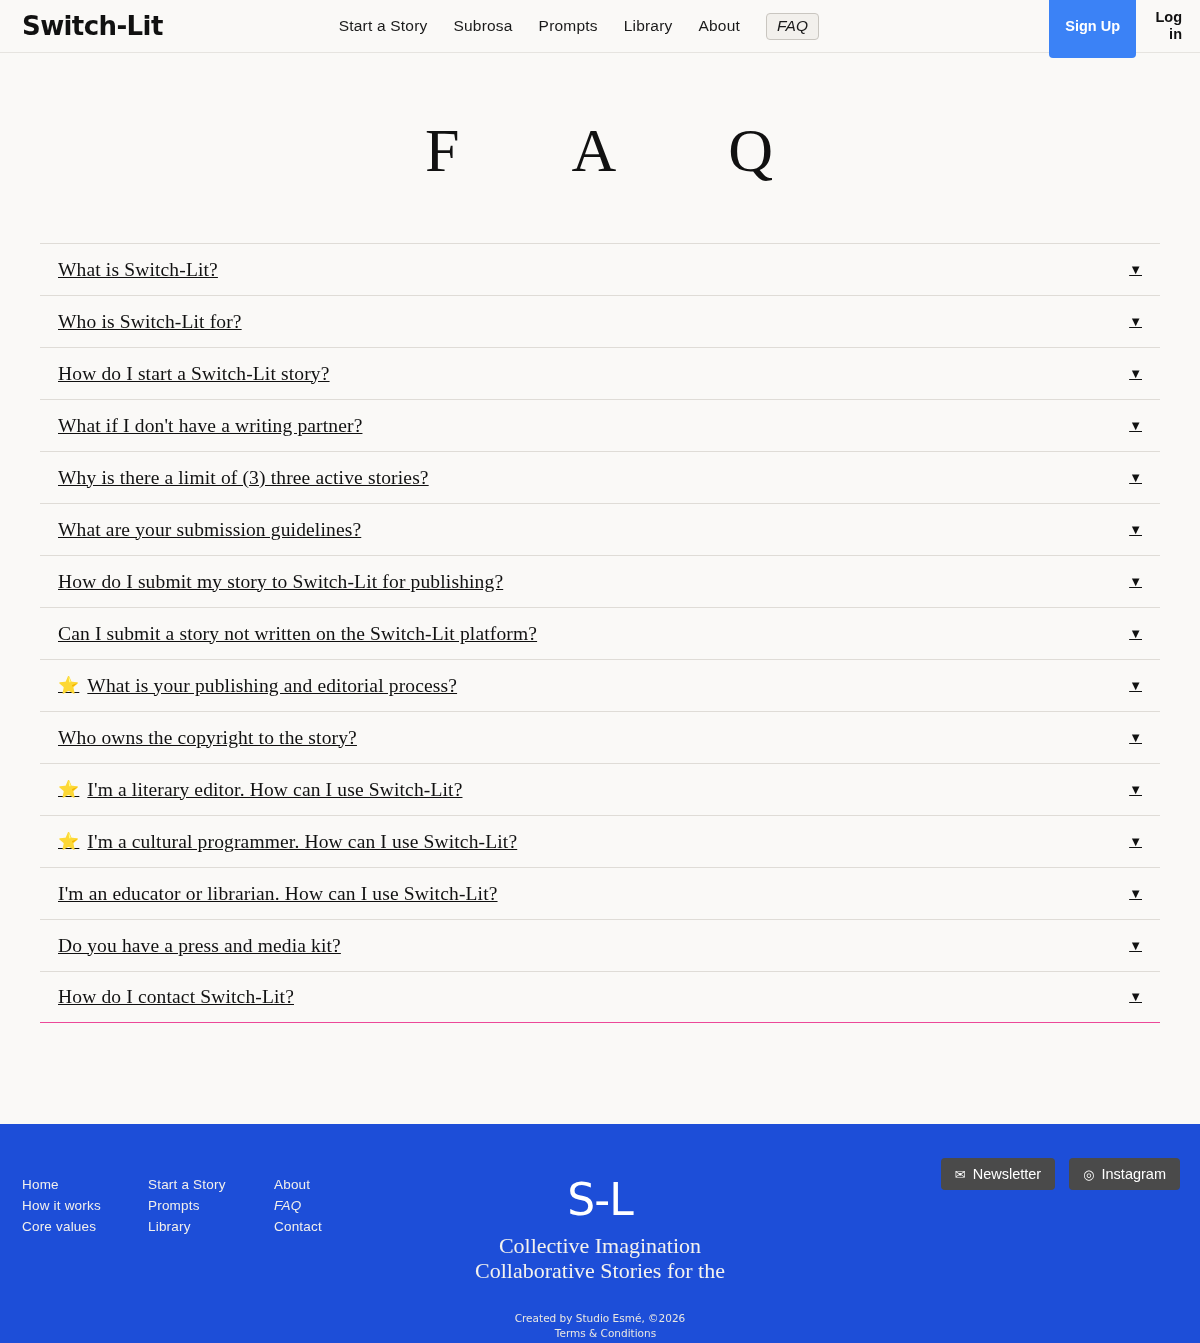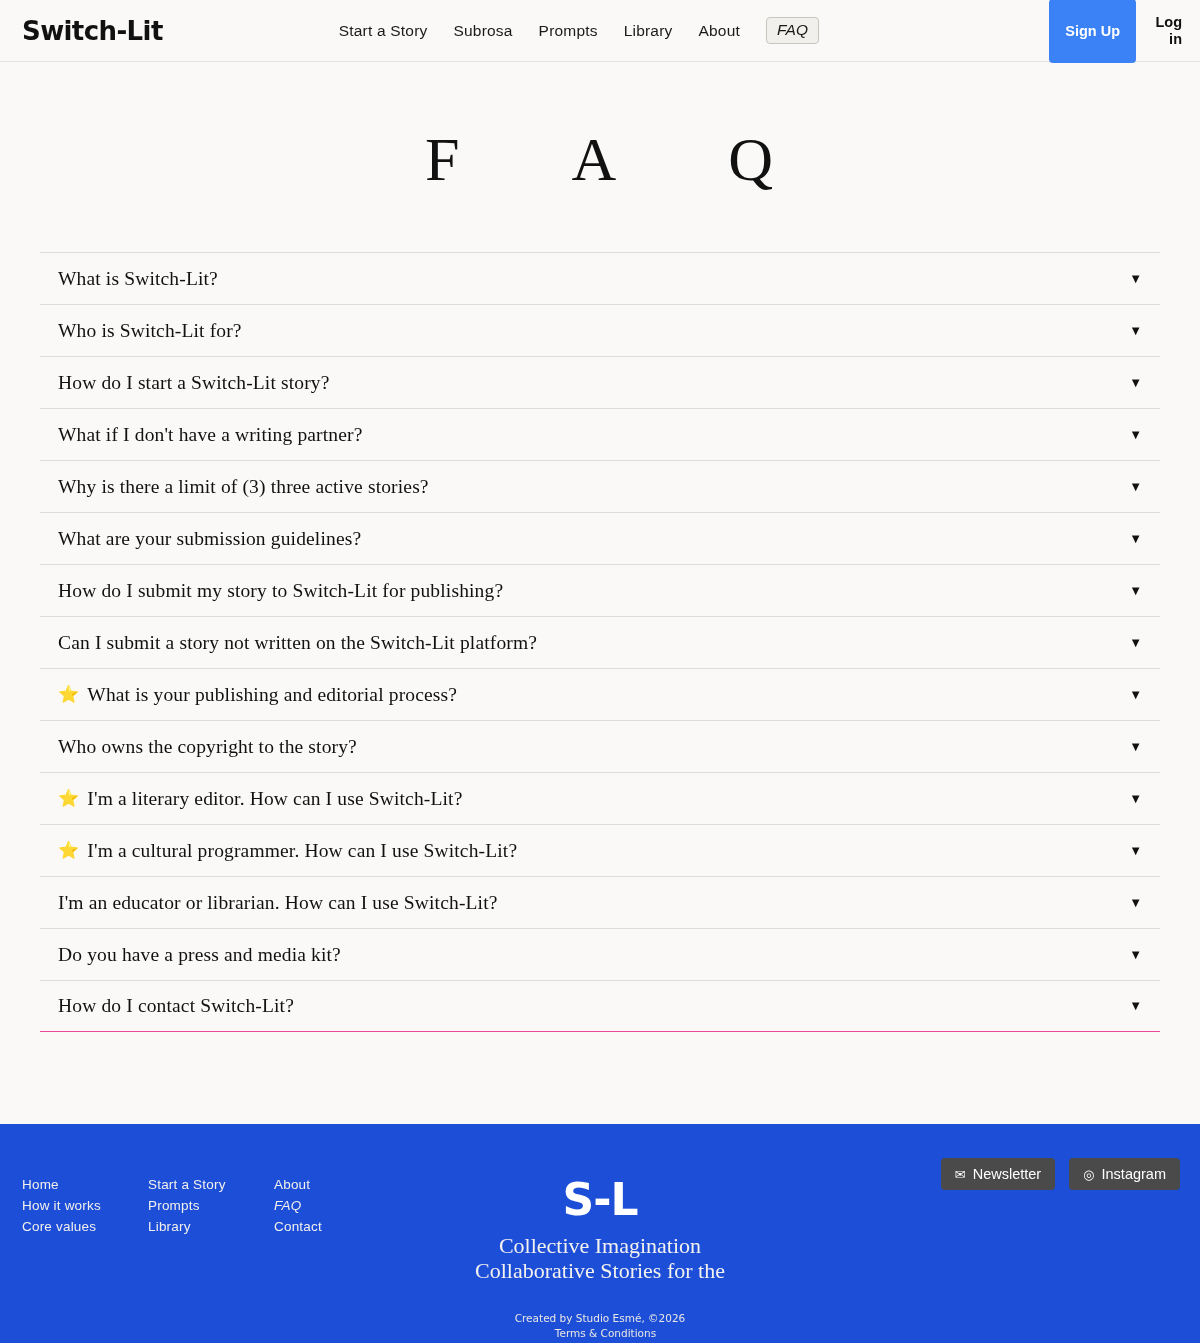--- a/index.html
+++ b/index.html
@@ -6,21 +6,21 @@
   html, body {
     width: 1200px;
     background: #faf9f7;
     font-family: "Liberation Serif", serif;
     color: #111;
   }
   body { width: 1200px; min-height: 1343px; position: relative; }
 
   
   .header {
-    height: 62px;
+    height: 53px;
     background: #faf9f7;
     border-bottom: 1px solid #e6e4e0;
     display: flex;
     align-items: center;
     padding: 0 18px 0 22px;
     position: relative;
   }
   .brand {
     font-family: "DejaVu Sans", sans-serif;
     font-weight: 700;
@@ -88,20 +88,21 @@
     font-family: "Liberation Serif", serif;
     font-size: 62px;
     letter-spacing: 2px;
     color: #111;
   }
 
   
   .faq-list {
     width: 1120px;
     margin: 57px auto 8px;
+    text-decoration: underline;
   }
   .faq-row {
     border-top: 1px solid #dfdcd7;
     height: 52px;
     display: flex;
     align-items: center;
     justify-content: space-between;
     padding: 0 18px 0 18px;
     cursor: pointer;
   }
@@ -150,21 +151,21 @@
     letter-spacing: 0.2px;
   }
   .footer-col a.italic { font-style: italic; }
 
   .footer-center {
     text-align: center;
     padding-top: 10px;
   }
   .sl-logo {
     font-family: "DejaVu Sans", sans-serif;
-    font-weight: 700;
+    font-weight: 400;
     font-size: 44px;
     letter-spacing: -1px;
     color: #fff;
   }
   .tagline {
     font-family: "Liberation Serif", serif;
     font-size: 22px;
     line-height: 25px;
     margin-top: 8px;
     color: #f4f2ee;

